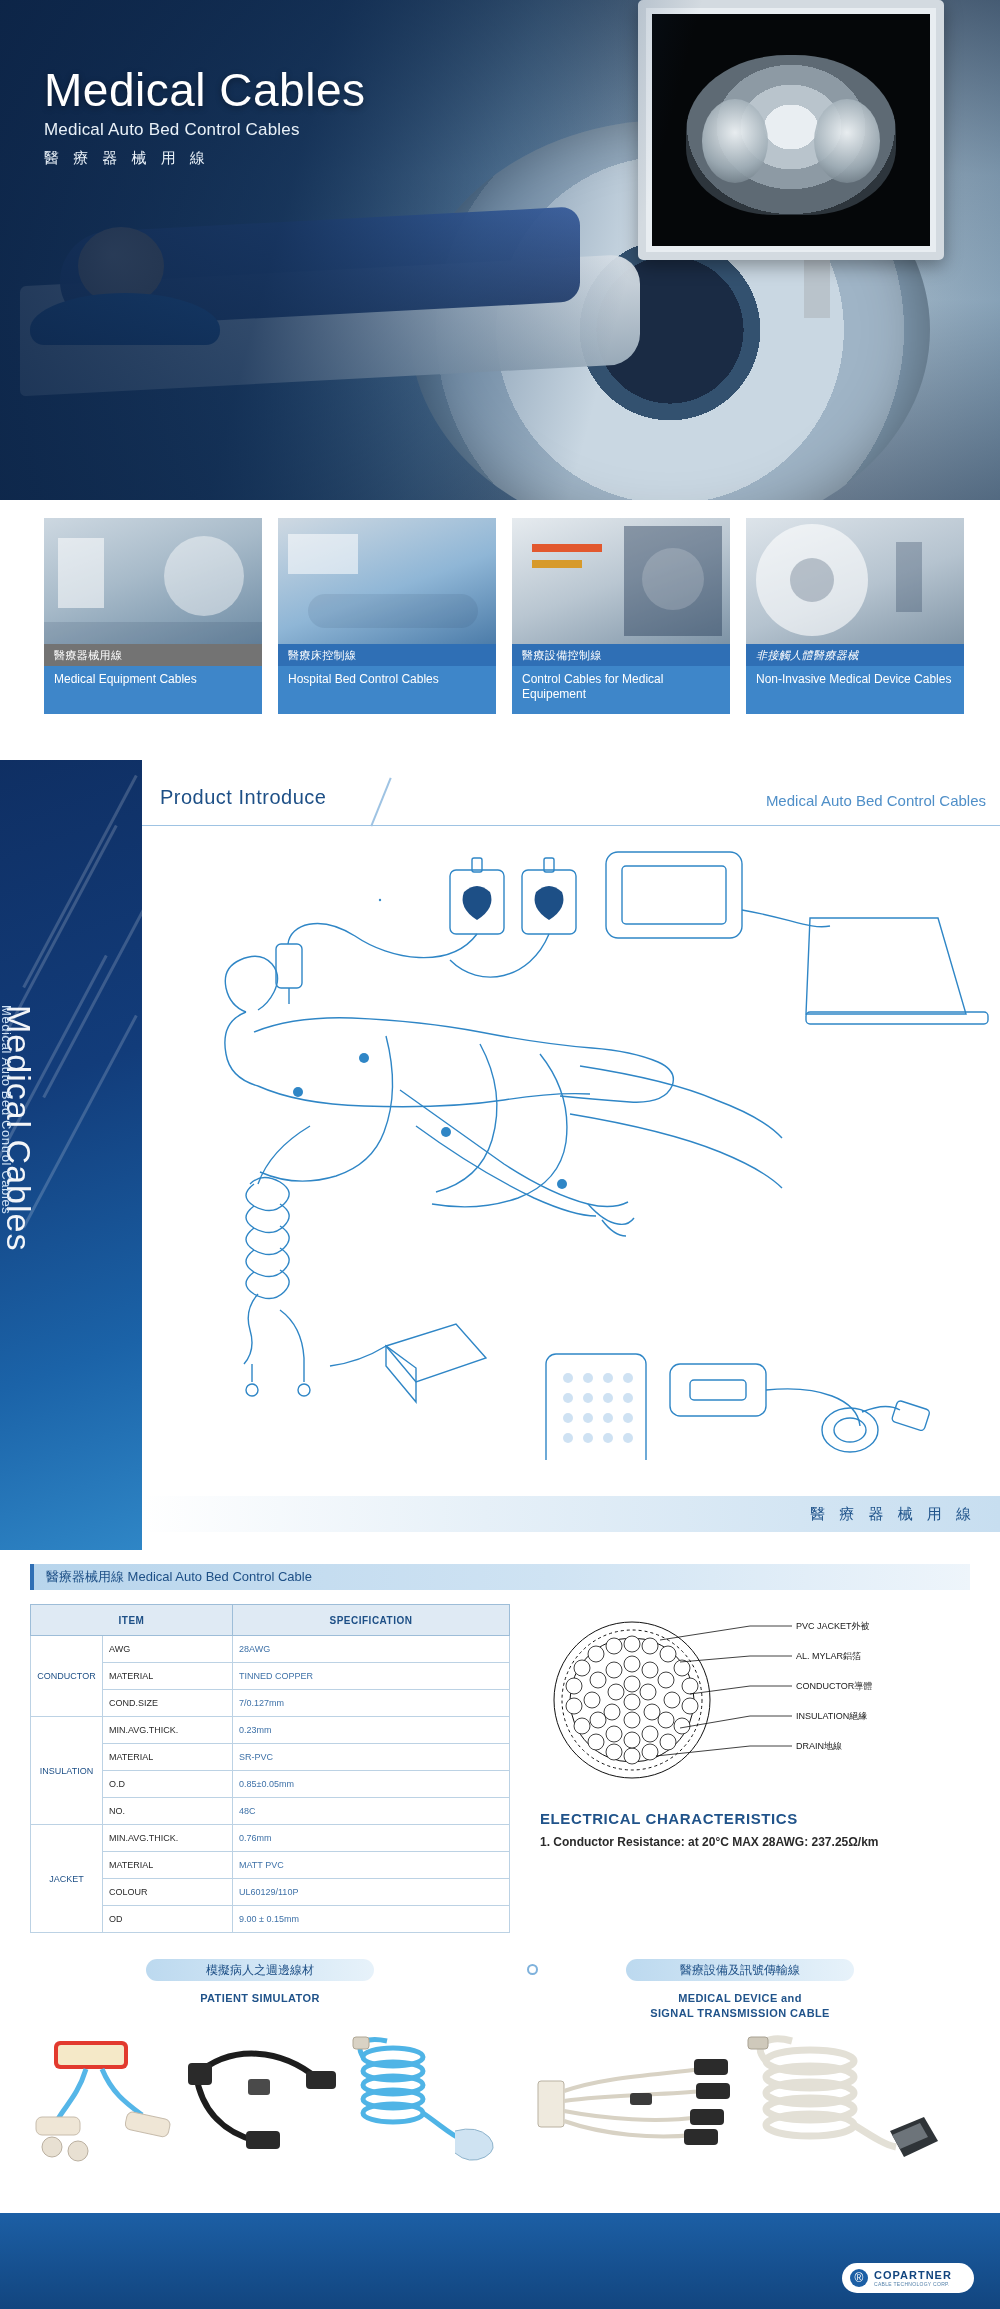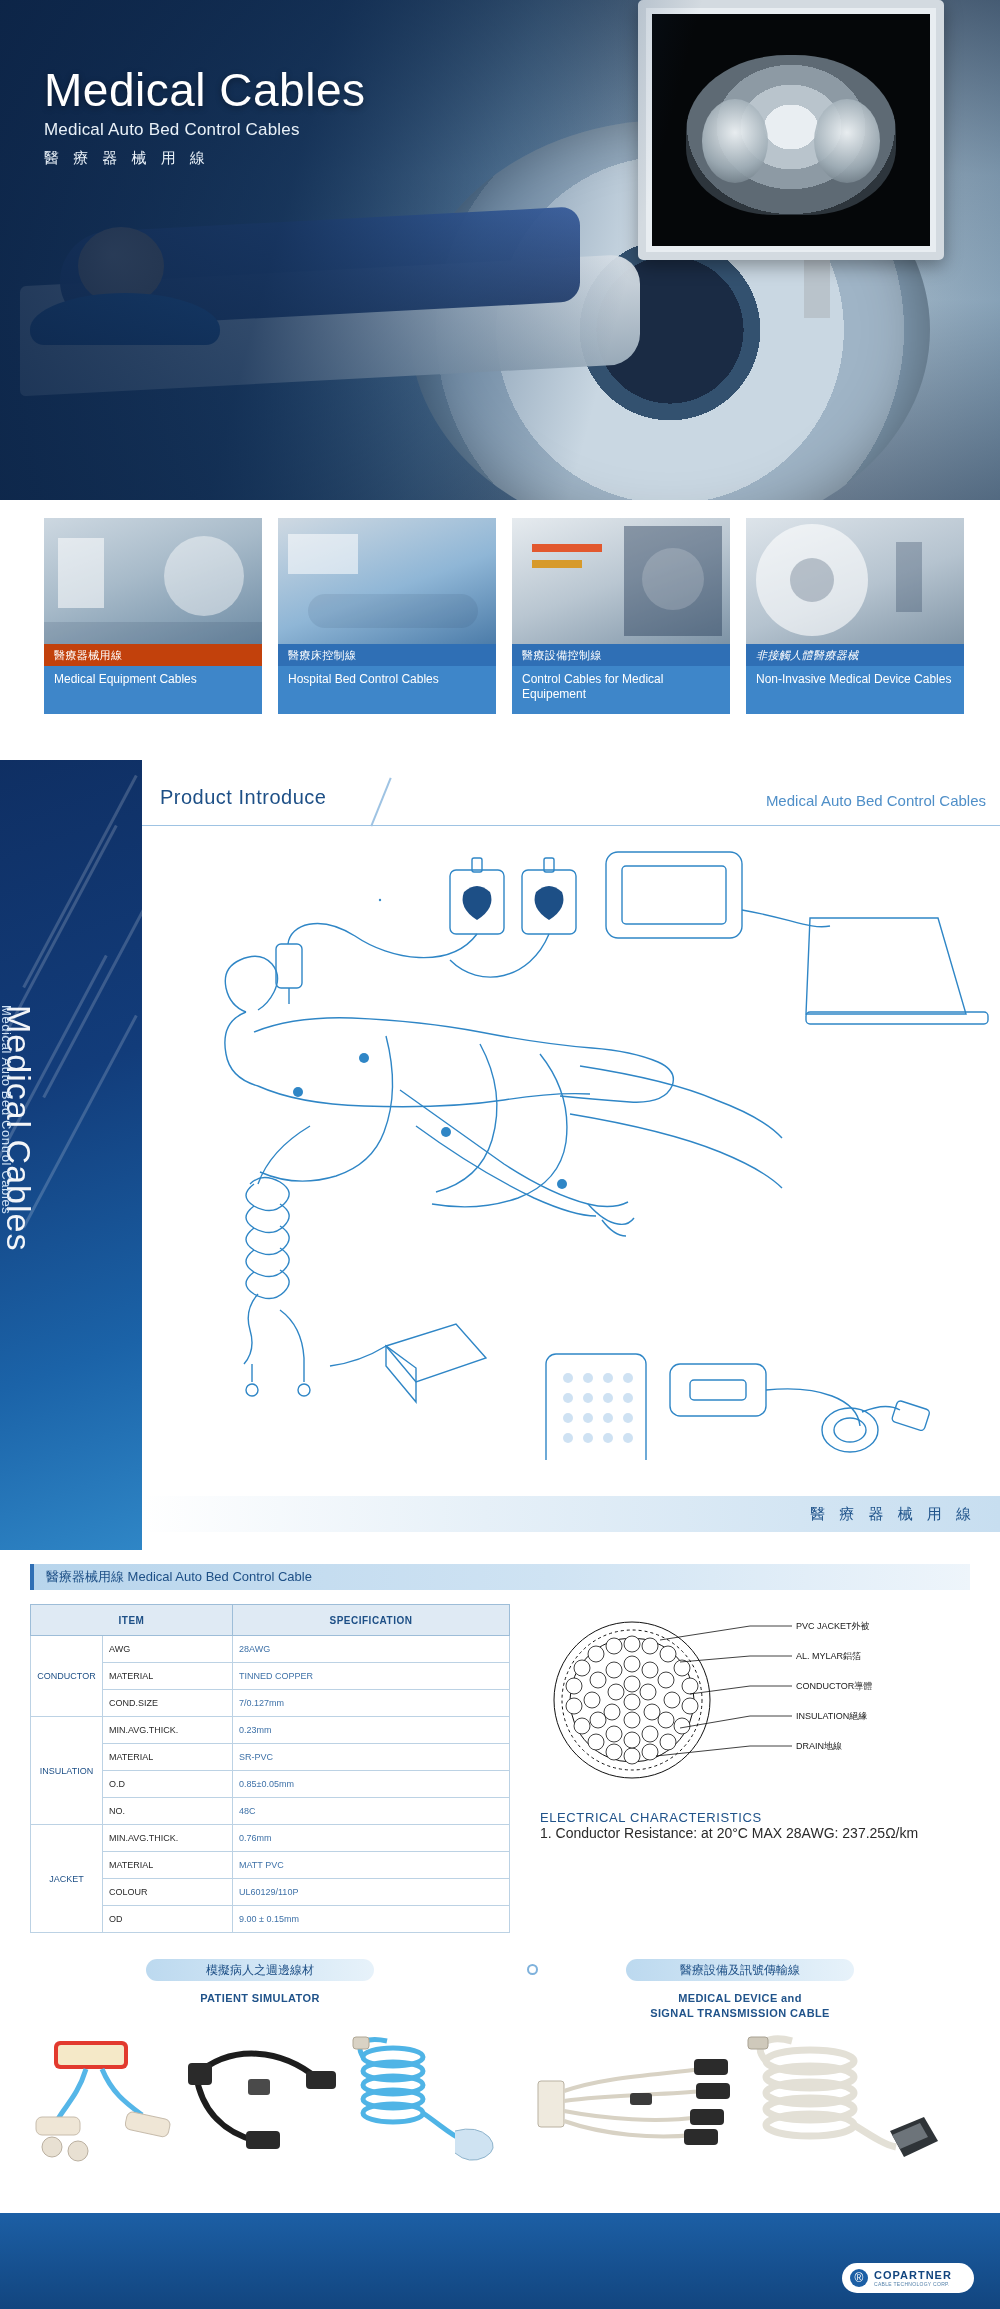--- a/index.html
+++ b/index.html
@@ -167,21 +167,21 @@
     padding-left: 10px;
   }
   .thumb-cap-en {
     height: 48px;
     background: #3e86c9;
     color: #ffffff;
     font-size: 12px;
     line-height: 15px;
     padding: 6px 10px;
   }
-  .thumb:nth-child(1) .thumb-cap-cn { background:#c2410c; }
+  .thumb:nth-child(1) .thumb-cap-cn { background:#737373; }
   .thumb:nth-child(2) .thumb-cap-cn { background:#2f6fb5; }
   .thumb:nth-child(3) .thumb-cap-cn { background:#2f6fb5; }
   .thumb:nth-child(4) .thumb-cap-cn { background:#2f6fb5;font-style:italic; }
 
   
   .intro-wrap {
     position: relative;
     width: 1000px; height: 790px;
     background: #ffffff;
     overflow: hidden;
@@ -302,24 +302,24 @@
     position: relative;
     width: 430px; height: 200px;
     margin-left: 10px;
   }
   .cable-cross svg { width: 100%; height: 100%; }
   .elec {
     margin-top: 6px;
     margin-left: 10px;
   }
   .elec-title {
-    color: #20538a; font-weight: normal; font-size: 13px; letter-spacing: .6px;
+    color: #20538a; font-weight: bold; font-size: 15px; letter-spacing: .6px;
   }
   .elec-line {
-    color: #2a2a2a; font-size: 14px; margin-top: 0;
+    color: #2a2a2a; font-size: 12px; margin-top: 8px; font-weight: bold;
   }
 
   
   .gallery {
     position: relative;
     width: 1000px;
     margin-top: 26px;
     padding: 0 30px;
   }
   .gallery-heads {

